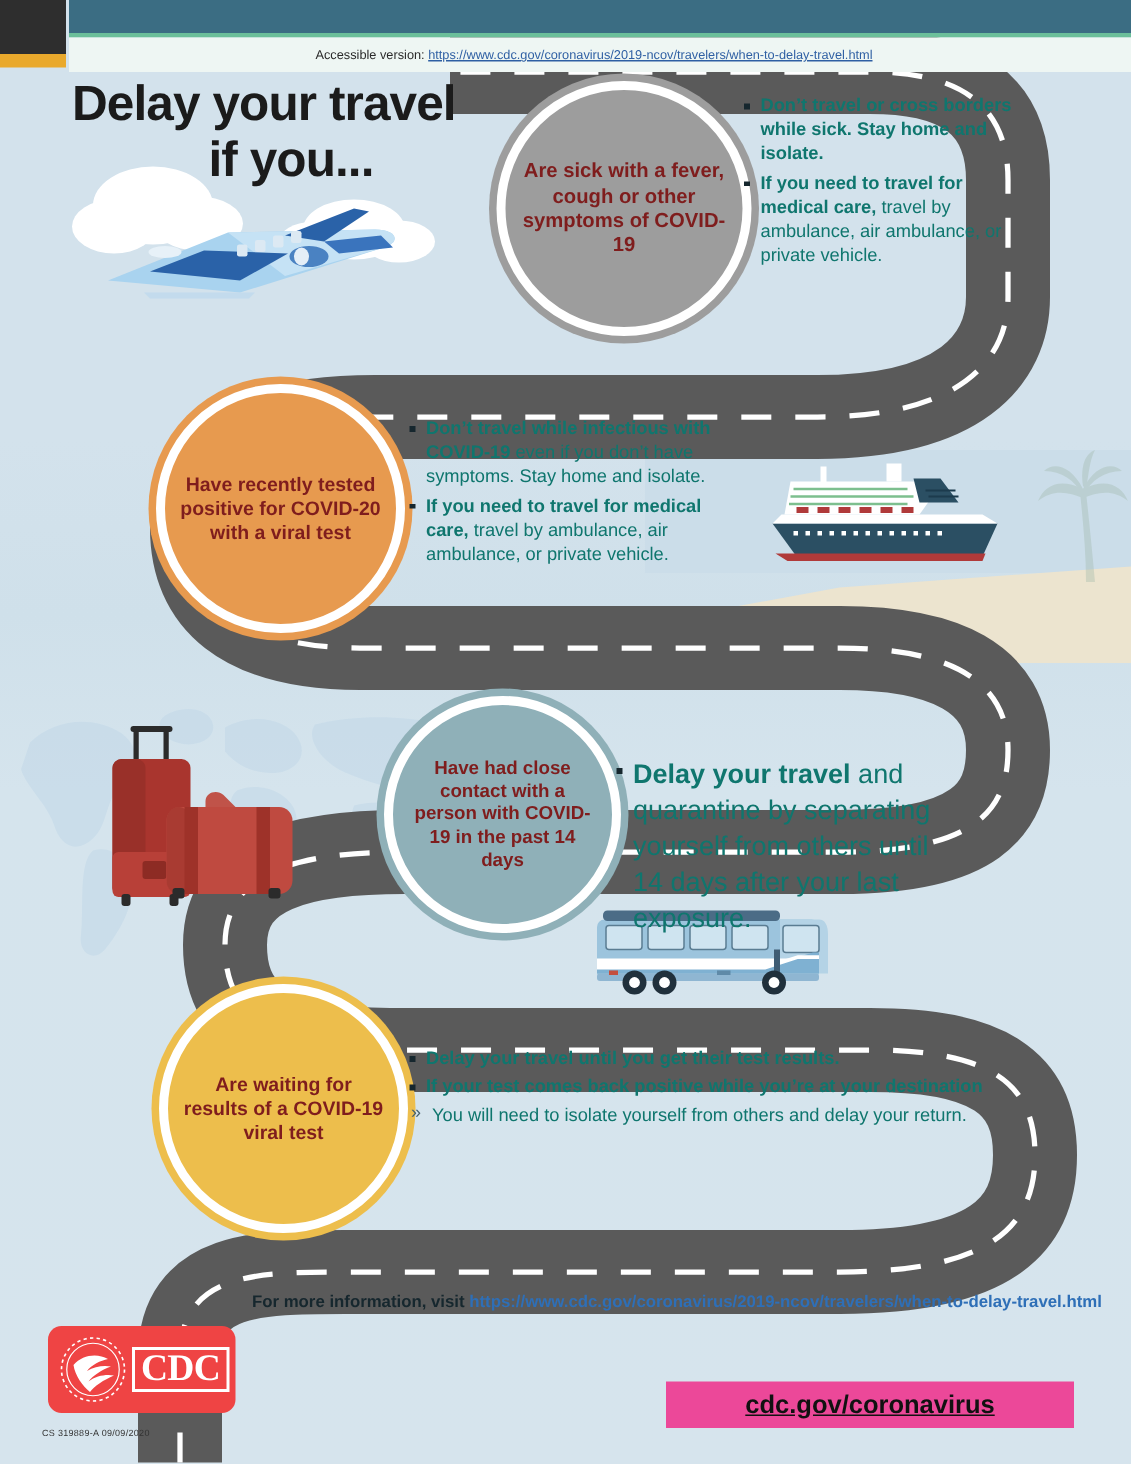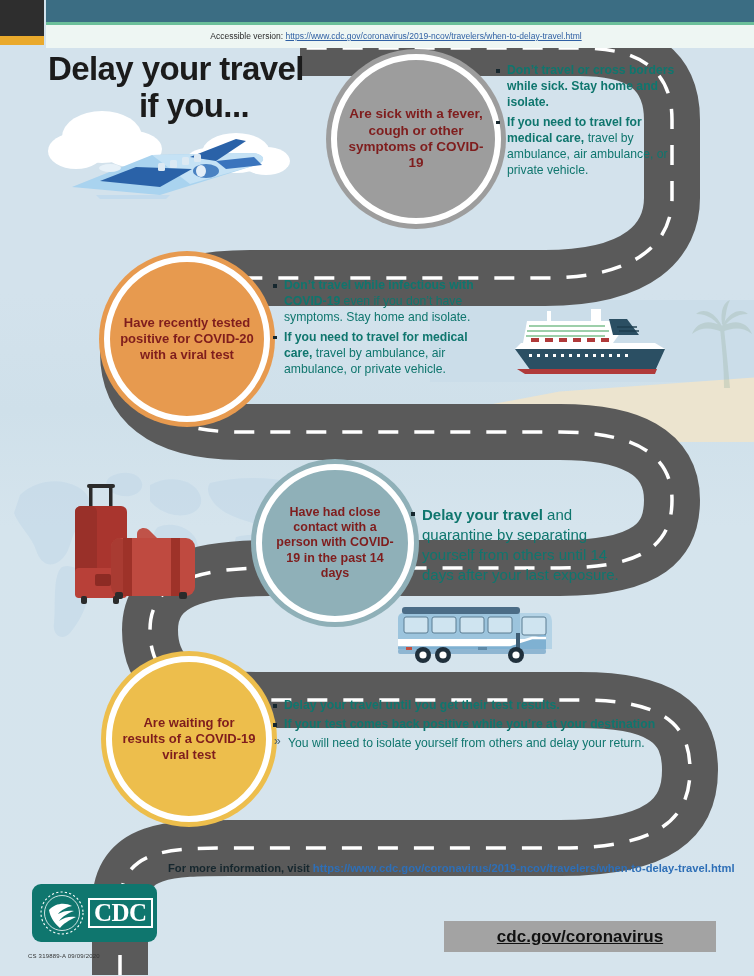--- a/index.html
+++ b/index.html
@@ -126,47 +126,47 @@
   .bullets b{font-weight:bold;}
   .sub{list-style:none;margin:5px 0 0 0;padding:0;}
   .sub li{padding-left:16px;margin-bottom:9px;}
   .sub li:before{
     content:"\00BB";position:absolute;left:2px;top:-1px;
     width:auto;height:auto;background:none;
     font-size:12px;color:#44606d;
   }
   .b1{left:495px;top:62px;width:180px;font-size:12.2px;}
   .b2{left:272px;top:277px;width:215px;font-size:12.2px;}
-  .b3{left:410px;top:505px;width:225px;font-size:15px;}
+  .b3{left:410px;top:505px;width:225px;font-size:18px;}
   .b4{left:272px;top:697px;width:430px;font-size:12.2px;}
 
   
   .cdc-logo{
     position:absolute;left:32px;top:884px;width:125px;height:58px;
-    background:#0f766e;border-radius:9px;
+    background:#ef4444;border-radius:9px;
     display:flex;align-items:center;
   }
   .cdc-seal{margin-left:7px;}
   .cdc-word{
     margin-left:3px;color:#ffffff;font-weight:bold;font-size:25px;
     letter-spacing:-0.5px;border:2px solid #ffffff;padding:0 4px;line-height:1.05;
     font-family:"Liberation Serif", serif;
   }
   .cs-number{
     position:absolute;left:28px;top:953px;font-size:6px;color:#333;
     letter-spacing:.2px;
   }
   .footer-info{
     position:absolute;left:168px;top:862px;width:580px;
     font-size:11.2px;font-weight:bold;color:#16272e;
   }
   .footer-info a{color:#2e6fb7;text-decoration:none;font-weight:bold;}
   .cta{
     position:absolute;left:444px;top:921px;width:272px;height:31px;
-    background:#a3a3a3;display:flex;align-items:center;justify-content:center;
+    background:#ec4899;display:flex;align-items:center;justify-content:center;
   }
   .cta span{
     font-size:17px;font-weight:bold;color:#111;text-decoration:underline;
   }
 
   
   .ill{position:absolute;}
   .plane{left:40px;top:95px;width:260px;height:110px;}
   .ship{left:505px;top:305px;width:200px;height:80px;}
   .palm{left:690px;top:300px;width:64px;height:90px;opacity:.35;}

